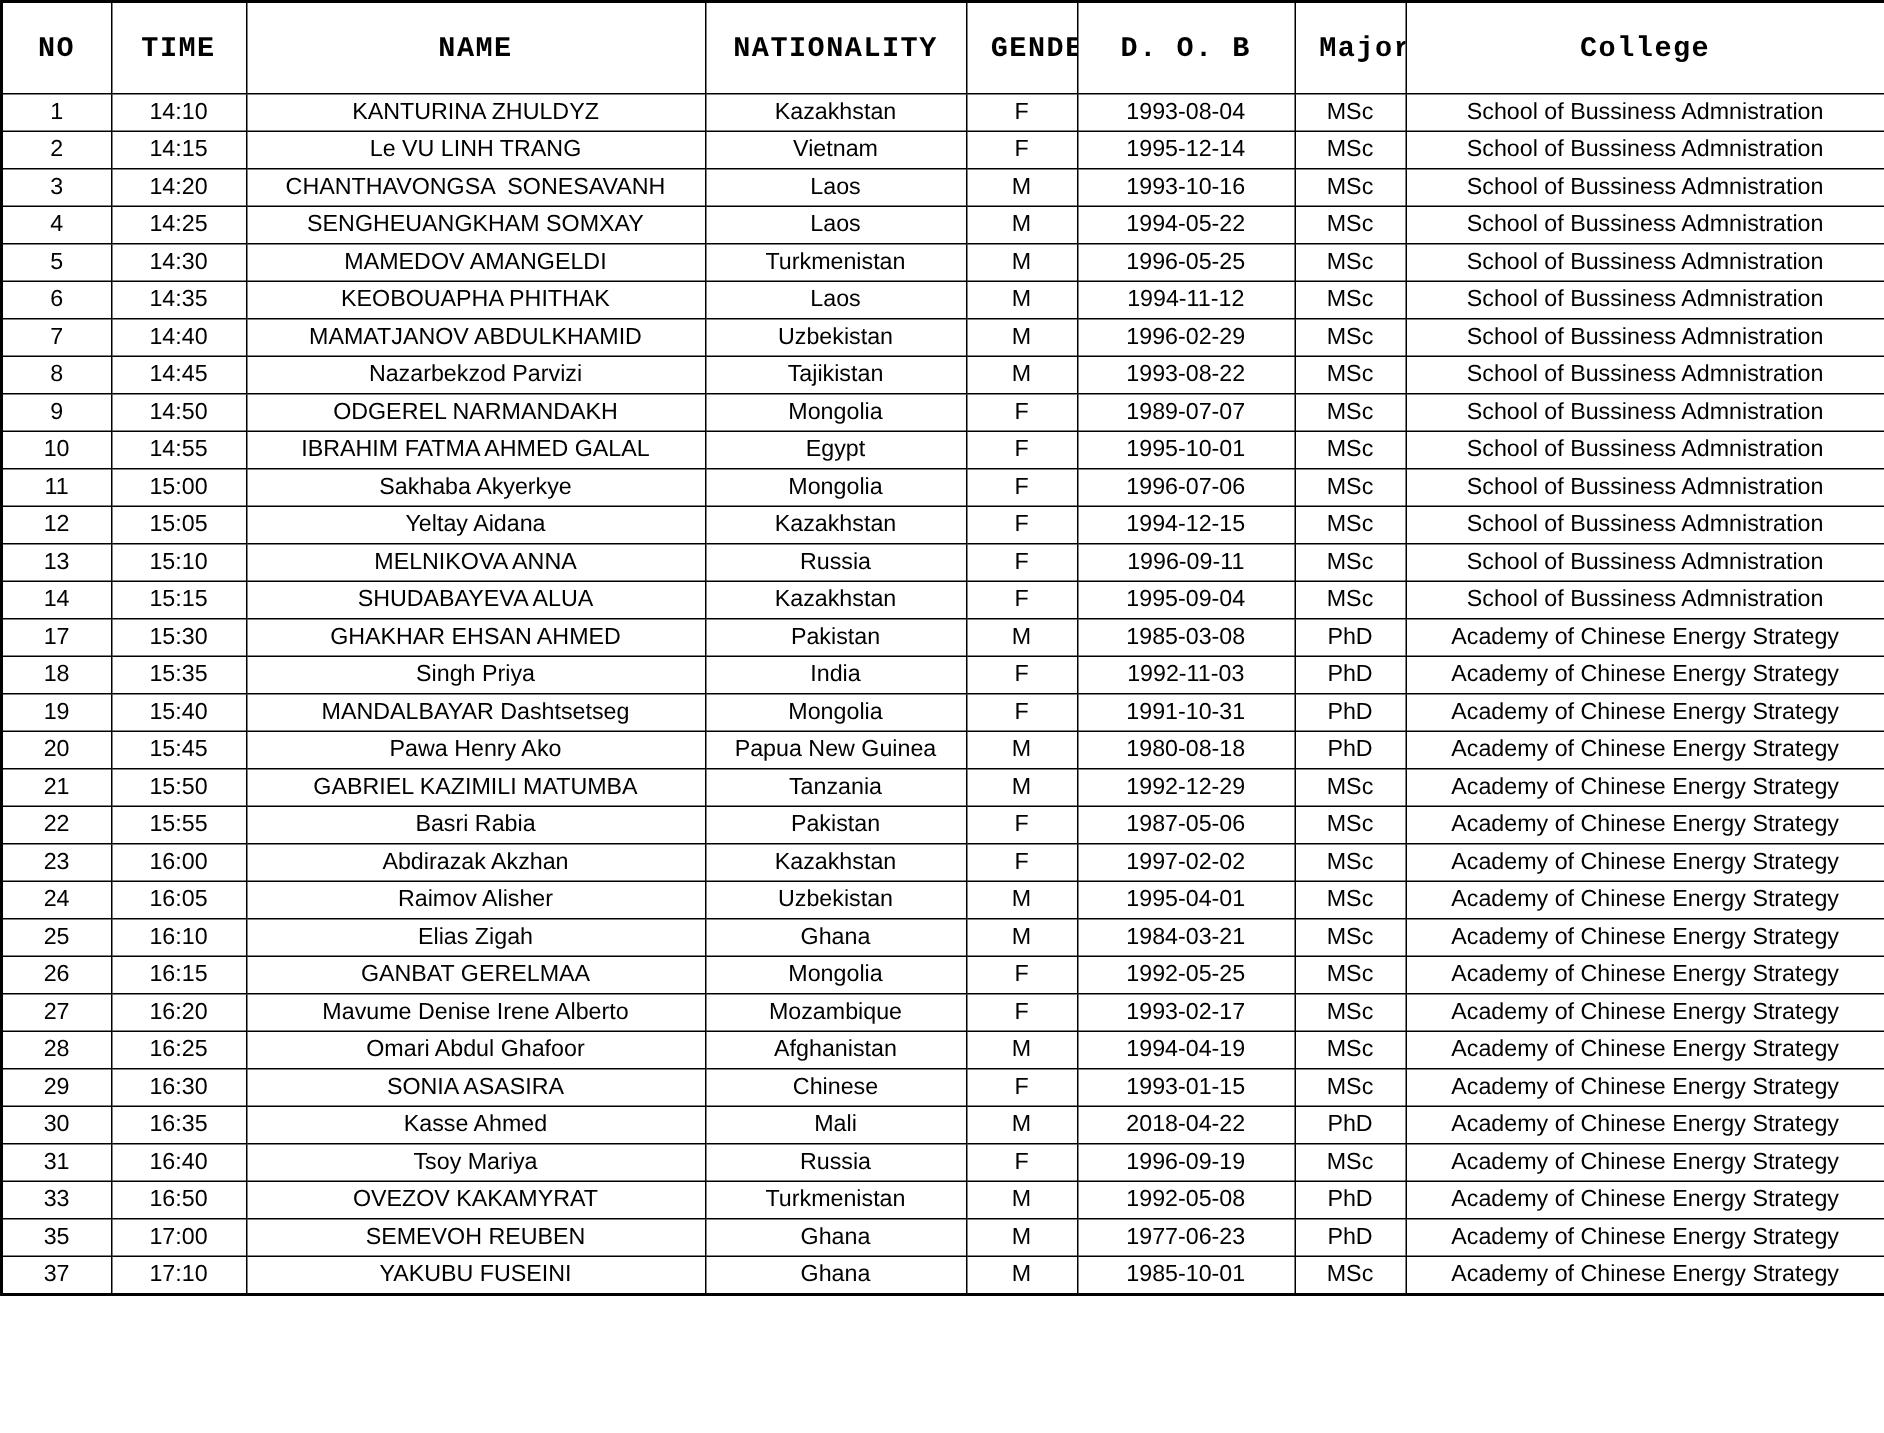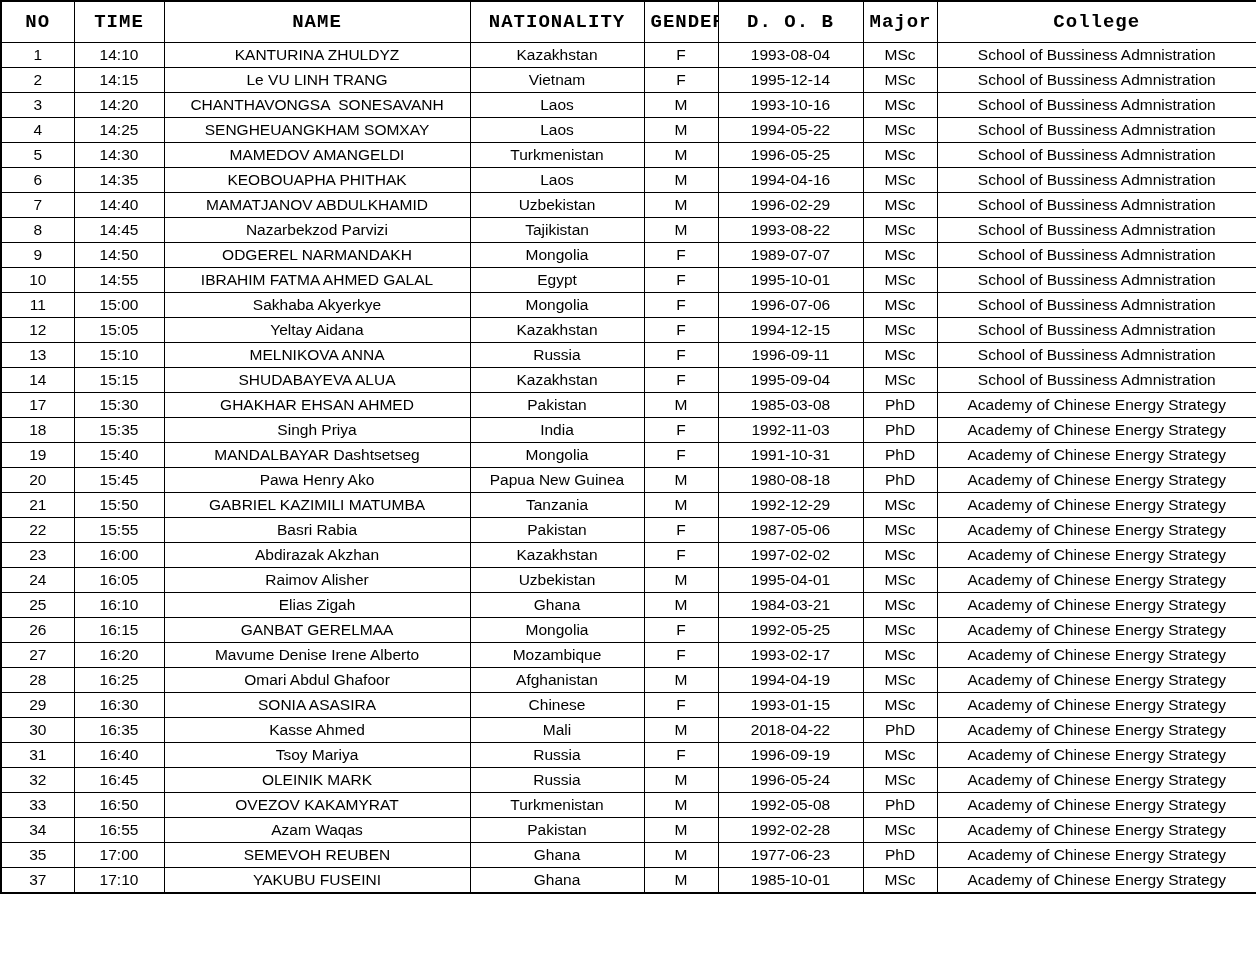--- a/index.html
+++ b/index.html
@@ -27,21 +27,21 @@
   }
   table.roster th {
     height: 28px;
     font-family: "Liberation Mono", "DejaVu Sans Mono", monospace;
     font-weight: bold;
     font-size: 19px;
     letter-spacing: 1px;
     color: #000000;
     text-align: center;
     vertical-align: middle;
-    padding: 6px;
+    padding: 16px;
     white-space: pre;
     overflow: hidden;
   }
   table.roster td {
     height: 24px;
     font-family: "Liberation Sans", "DejaVu Sans", sans-serif;
     font-size: 15.5px;
     color: #000000;
     text-align: center;
     vertical-align: middle;
@@ -135,21 +135,21 @@
           <td>1996-05-25</td>
           <td>MSc</td>
           <td>School of Bussiness Admnistration</td>
         </tr>
         <tr>
           <td>6</td>
           <td>14:35</td>
           <td>KEOBOUAPHA PHITHAK</td>
           <td>Laos</td>
           <td>M</td>
-          <td>1994-04-16</td>
+          <td>1994-11-12</td>
           <td>MSc</td>
           <td>School of Bussiness Admnistration</td>
         </tr>
         <tr>
           <td>7</td>
           <td>14:40</td>
           <td>MAMATJANOV ABDULKHAMID</td>
           <td>Uzbekistan</td>
           <td>M</td>
           <td>1996-02-29</td>
@@ -370,47 +370,27 @@
           <td>31</td>
           <td>16:40</td>
           <td>Tsoy Mariya</td>
           <td>Russia</td>
           <td>F</td>
           <td>1996-09-19</td>
           <td>MSc</td>
           <td>Academy of Chinese Energy Strategy</td>
         </tr>
         <tr>
-          <td>32</td>
-          <td>16:45</td>
-          <td>OLEINIK MARK</td>
-          <td>Russia</td>
-          <td>M</td>
-          <td>1996-05-24</td>
-          <td>MSc</td>
-          <td>Academy of Chinese Energy Strategy</td>
-        </tr>
-        <tr>
           <td>33</td>
           <td>16:50</td>
           <td>OVEZOV KAKAMYRAT</td>
           <td>Turkmenistan</td>
           <td>M</td>
           <td>1992-05-08</td>
           <td>PhD</td>
-          <td>Academy of Chinese Energy Strategy</td>
-        </tr>
-        <tr>
-          <td>34</td>
-          <td>16:55</td>
-          <td>Azam Waqas</td>
-          <td>Pakistan</td>
-          <td>M</td>
-          <td>1992-02-28</td>
-          <td>MSc</td>
           <td>Academy of Chinese Energy Strategy</td>
         </tr>
         <tr>
           <td>35</td>
           <td>17:00</td>
           <td>SEMEVOH REUBEN</td>
           <td>Ghana</td>
           <td>M</td>
           <td>1977-06-23</td>
           <td>PhD</td>

